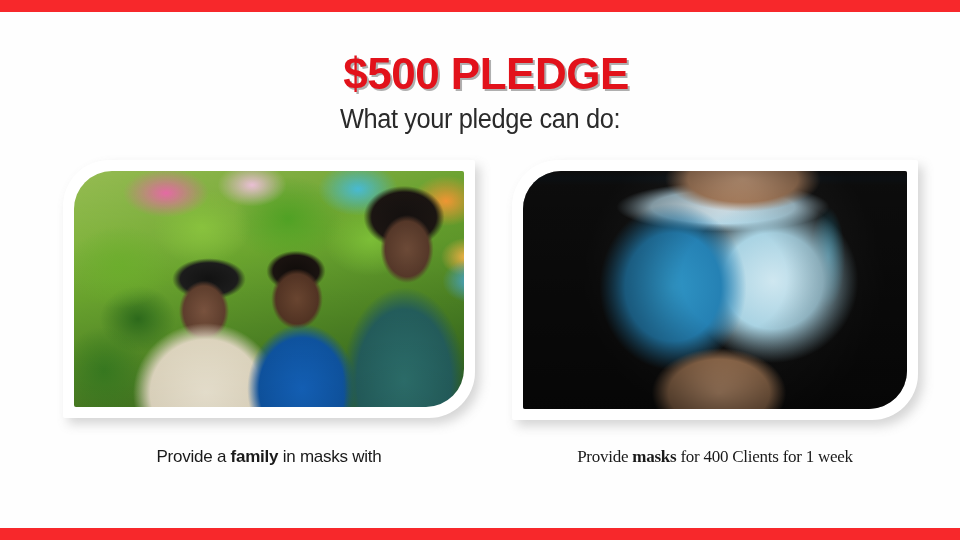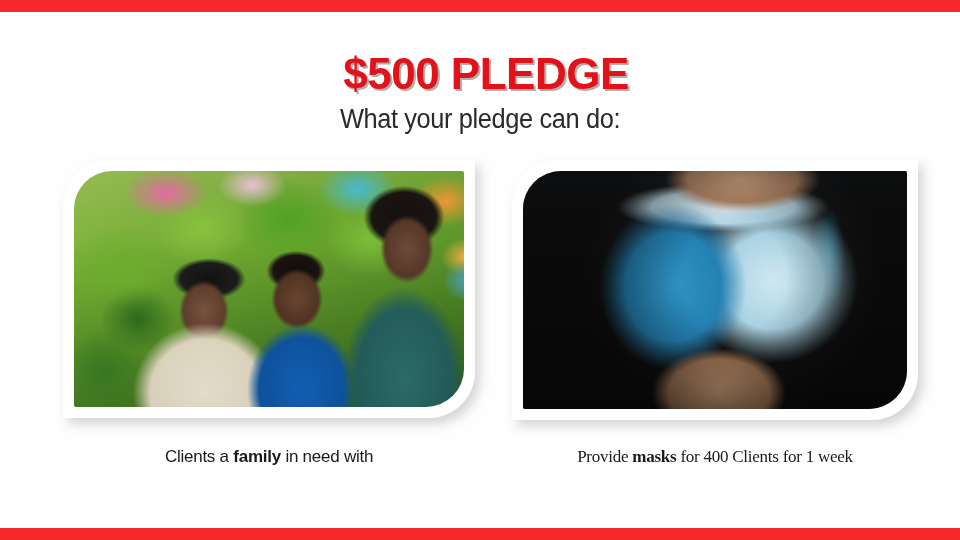--- a/index.html
+++ b/index.html
@@ -197,21 +197,21 @@
 
     <div class="card right">
       <div class="photo photo-mask" aria-label="Close-up of a person wearing a blue surgical face mask against a dark background"></div>
     </div>
 
   </div>
 
   <div class="captions">
 
     <div class="caption left">
-      <span><span>Clients a </span><b>family</b><span> in need with</span></span>
+      <span><span>Provide a </span><b>family</b><span> in masks with</span></span>
       <br>
     </div>
 
     <div class="caption right">
       <span><span>Provide </span><b>masks</b><span> for 400 Clients for 1 week</span></span>
     </div>
 
   </div>
 
   <div class="bar-bottom"></div>

